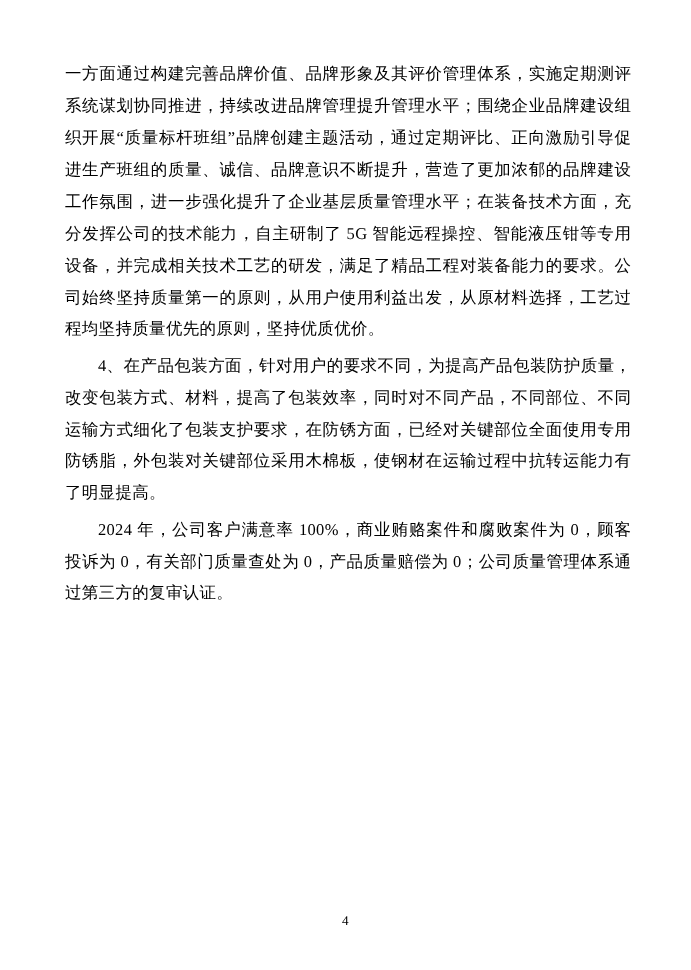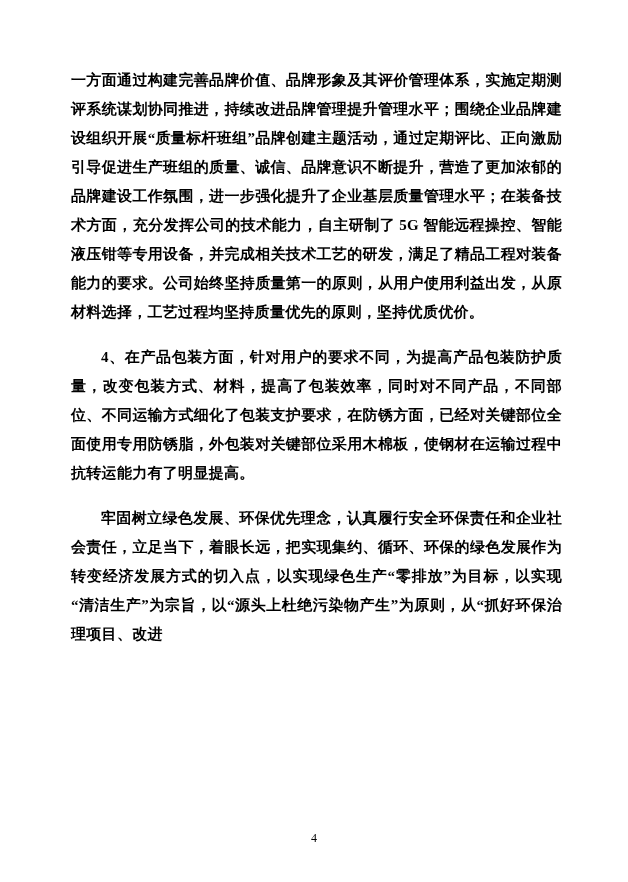--- a/index.html
+++ b/index.html
@@ -9,26 +9,26 @@
     width: 628px;
     height: 882px;
     margin: 0 auto;
     background: #ffffff;
     color: #000000;
     font-family: "Liberation Serif", "DejaVu Serif", serif;
     padding: 50px 50px 0 55px;
     overflow: hidden;
   }
   .content p, .content h2 {
-    margin: 16px;
+    margin: 4px;
     font-size: 15px;
     line-height: 29px;
     text-align: justify;
     text-align-last: left;
-    font-weight: bold;
+    font-weight: normal;
     letter-spacing: 0.3px;
   }
   .indent { text-indent: 2em; }
   .heading {
     font-weight: bold;
     margin-top: 5px !important;
   }
   .footer {
     position: absolute;
     left: 0;
@@ -42,18 +42,18 @@
     font-family: "Liberation Serif", "DejaVu Serif", serif;
   }
 </style>
 </head>
 <body>
 
 <div class="page">
   <div class="content">
     <p>一方面通过构建完善品牌价值、品牌形象及其评价管理体系，实施定期测评系统谋划协同推进，持续改进品牌管理提升管理水平；围绕企业品牌建设组织开展“质量标杆班组”品牌创建主题活动，通过定期评比、正向激励引导促进生产班组的质量、诚信、品牌意识不断提升，营造了更加浓郁的品牌建设工作氛围，进一步强化提升了企业基层质量管理水平；在装备技术方面，充分发挥公司的技术能力，自主研制了 5G 智能远程操控、智能液压钳等专用设备，并完成相关技术工艺的研发，满足了精品工程对装备能力的要求。公司始终坚持质量第一的原则，从用户使用利益出发，从原材料选择，工艺过程均坚持质量优先的原则，坚持优质优价。</p>
     <p class="indent">4、在产品包装方面，针对用户的要求不同，为提高产品包装防护质量，改变包装方式、材料，提高了包装效率，同时对不同产品，不同部位、不同运输方式细化了包装支护要求，在防锈方面，已经对关键部位全面使用专用防锈脂，外包装对关键部位采用木棉板，使钢材在运输过程中抗转运能力有了明显提高。</p>
-    <p class="indent">牢固树立绿色发展、环保优先理念，认真履行安全环保责任和企业社会责任，立足当下，着眼长远，把实现集约、循环、环保的绿色发展作为转变经济发展方式的切入点，以实现绿色生产“零排放”为目标，以实现“清洁生产”为宗旨，以“源头上杜绝污染物产生”为原则，从“抓好环保治理项目、改进</p>
+    <p class="indent">2024 年，公司客户满意率 100%，商业贿赂案件和腐败案件为 0，顾客投诉为 0，有关部门质量查处为 0，产品质量赔偿为 0；公司质量管理体系通过第三方的复审认证。</p>
   </div>
   <div class="footer">
     <span class="page-number">4</span>
   </div>
 </div>
 
 </body></html>

